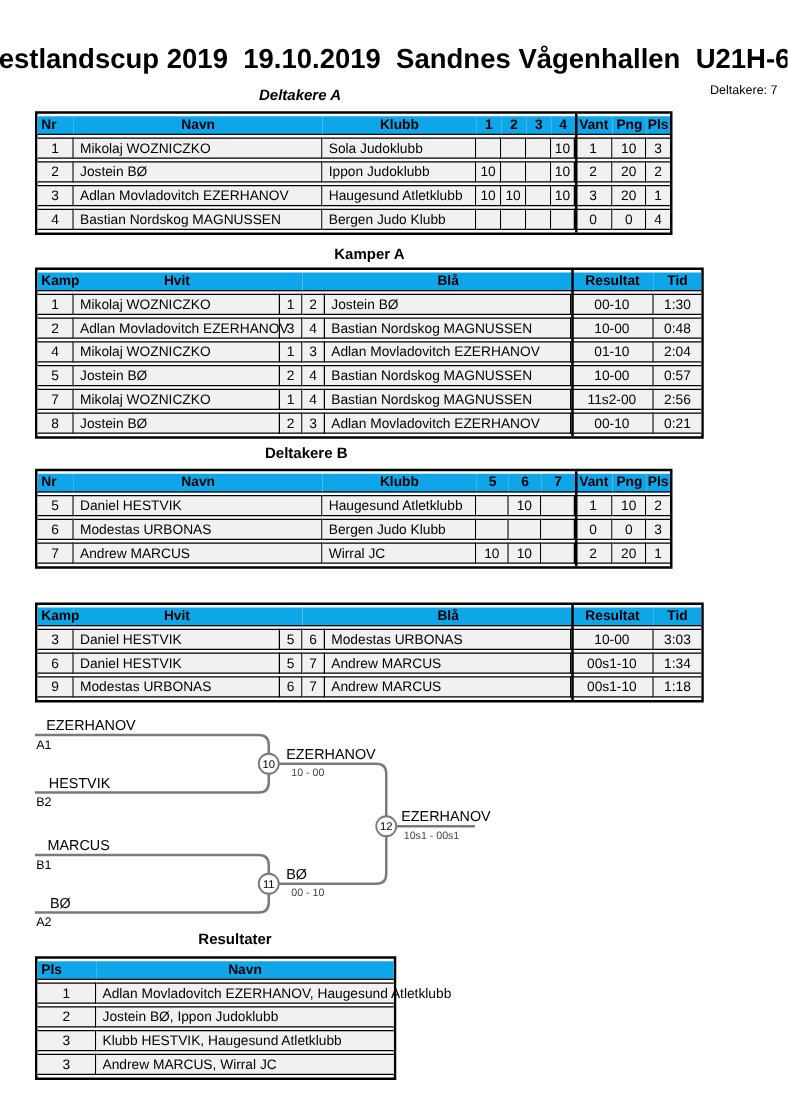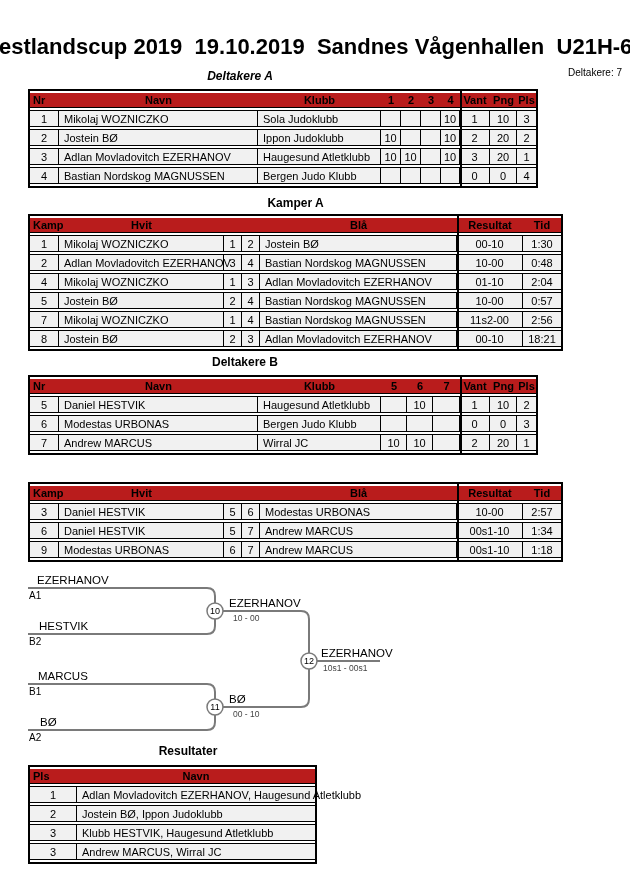--- a/index.html
+++ b/index.html
@@ -21,21 +21,21 @@
   .tblwrap{position:absolute;border:2px solid #000;background:#fff;}
   #w-delt-a{top:89px;left:28px;width:506px;}
   #w-kamp-a{top:214px;left:28px;width:531px;}
   #w-delt-b{top:375px;left:28px;width:506px;}
   #w-kamp-b{top:482px;left:28px;width:531px;}
   #w-res{top:765px;left:28px;width:285px;}
 
   table.t{border-collapse:separate;border-spacing:0 2px;table-layout:fixed;width:100%;font-size:11px;}
   table.t th{
     font-weight:bold;text-align:center;height:14px;padding:0 1px;
-    border:none;border-bottom:1px solid #000;white-space:nowrap;overflow:visible;background:#b91c1c;
+    border:none;border-bottom:1px solid #000;white-space:nowrap;overflow:visible;background:#0ea5e9;
   }
   table.t td{
     background:#f1f1f1;height:15px;padding:0 1px;text-align:center;
     border-top:1px solid #000;border-bottom:1px solid #000;border-right:1px solid #000;
     white-space:nowrap;overflow:visible;
   }
   table.t td:last-child{border-right:none;}
   table.t th:first-child{text-align:left;padding-left:3px;}
   .t-result th:first-child{text-align:center;padding-left:1px;}
   .t-deltakere td:nth-child(2),.t-deltakere td:nth-child(3),
@@ -213,21 +213,21 @@
           <td>11s2-00</td>
           <td>2:56</td>
         </tr>
         <tr>
           <td>8</td>
           <td>Jostein BØ</td>
           <td>2</td>
           <td>3</td>
           <td>Adlan Movladovitch EZERHANOV</td>
           <td>00-10</td>
-          <td>18:21</td>
+          <td>0:21</td>
         </tr>
       </tbody>
     </table>
   <div class="vline vl-kamp"></div>
 </div>
 
 <div class="section-heading" id="h-delt-b">Deltakere B</div>
 <div class="tblwrap" id="w-delt-b">
   <table class="t t-deltakere">
     <colgroup>
@@ -317,21 +317,21 @@
         </tr>
       </thead>
       <tbody>
         <tr>
           <td>3</td>
           <td>Daniel HESTVIK</td>
           <td>5</td>
           <td>6</td>
           <td>Modestas URBONAS</td>
           <td>10-00</td>
-          <td>2:57</td>
+          <td>3:03</td>
         </tr>
         <tr>
           <td>6</td>
           <td>Daniel HESTVIK</td>
           <td>5</td>
           <td>7</td>
           <td>Andrew MARCUS</td>
           <td>00s1-10</td>
           <td>1:34</td>
         </tr>

